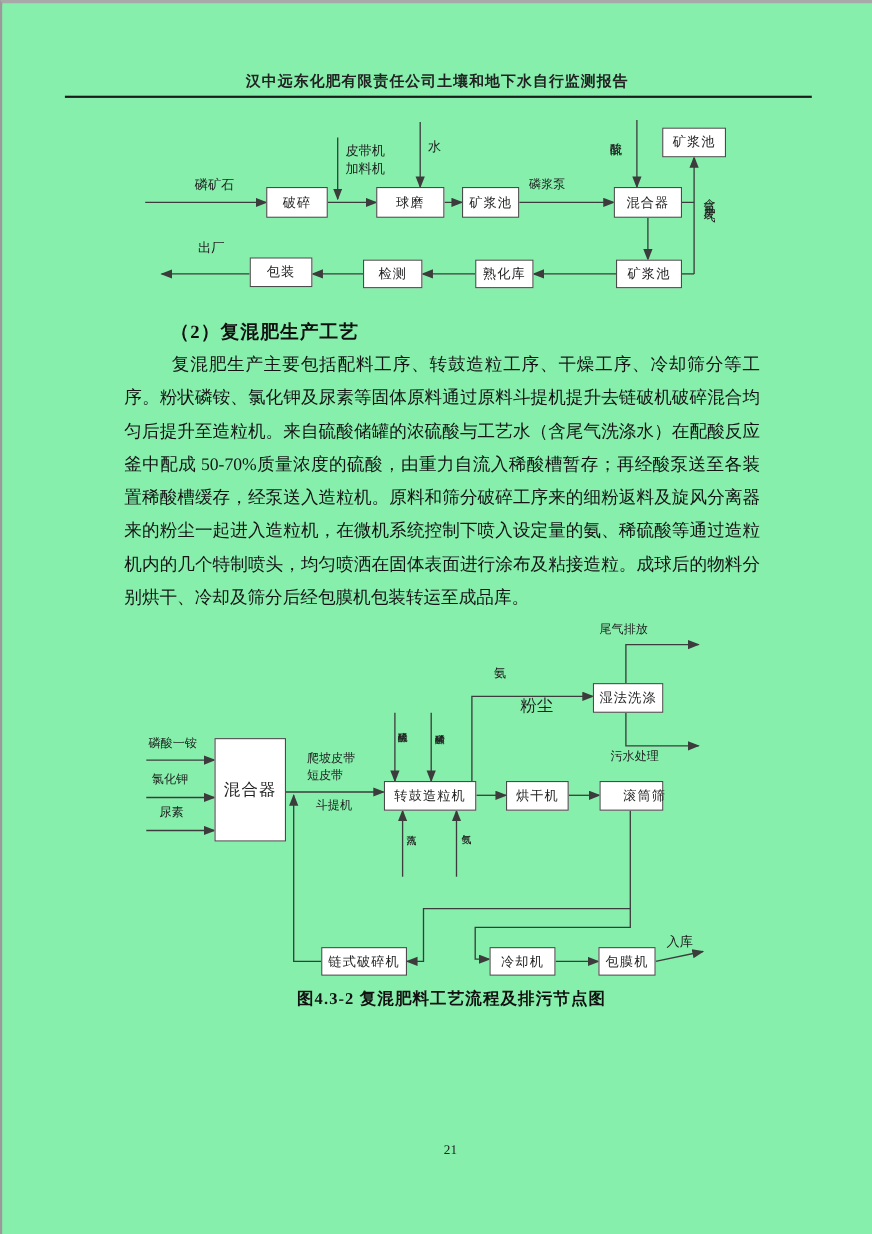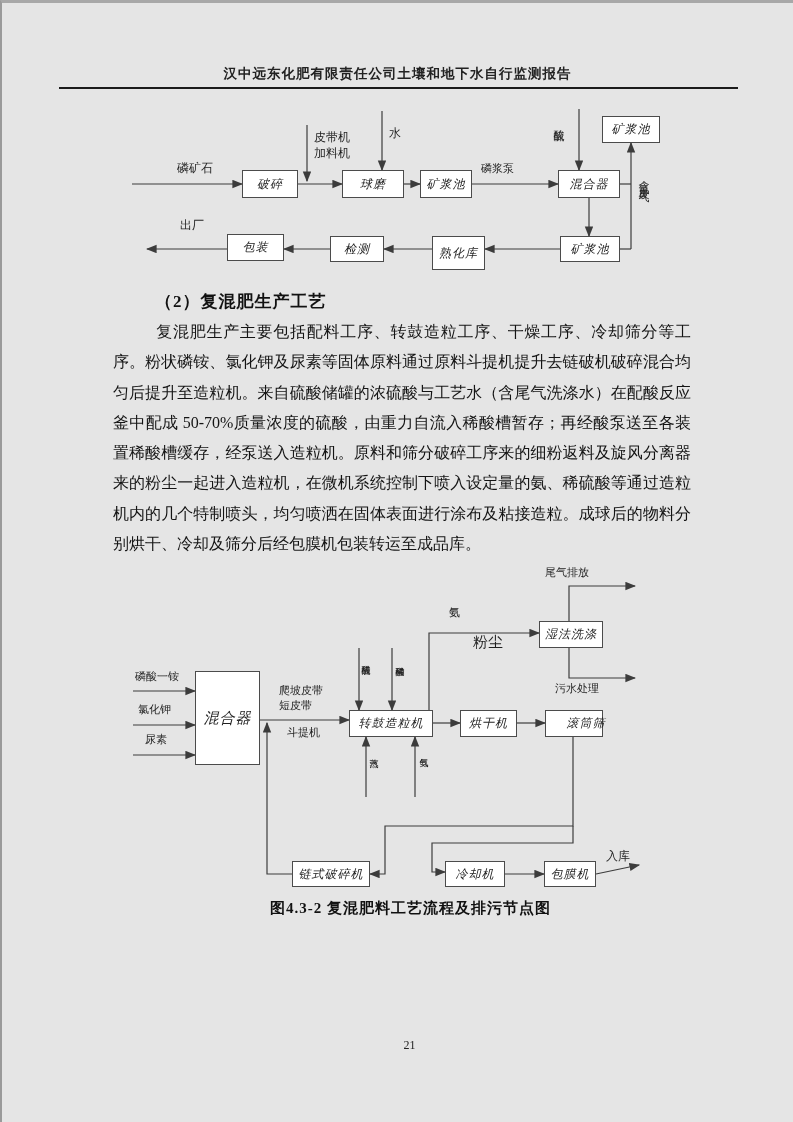--- a/index.html
+++ b/index.html
@@ -1,19 +1,19 @@
 <!DOCTYPE html>
 <html><head>
 <meta charset="utf-8">
 <style>
   html,body{margin:0;padding:0;background:#ffffff;}
   .page{
     position:relative;
     width:793px;height:1122px;
-    background:#e5e5e5;
+    background:#86efac;
     border-top:3px solid #a8a8a8;
     border-left:2px solid #9a9a9a;
     box-sizing:border-box;
     overflow:hidden;
     font-family:"Liberation Serif","DejaVu Serif",serif;
     color:#1a1a1a;
   }
   .hdr{
     position:absolute;top:62px;left:0;width:100%;
     text-align:center;font-size:13.5px;font-weight:600;
@@ -41,21 +41,21 @@
     text-align:center;font-size:12px;color:#222;
   }
   #diagram-layer{position:absolute;inset:0;}
   #diagram-layer svg{position:absolute;left:0;top:0;}
   .fbox{
     position:absolute;box-sizing:border-box;
     border:1.5px solid #4b4b4b;background:#ffffff;
     display:flex;align-items:center;justify-content:center;
     font-size:12px;letter-spacing:1px;color:#1f1f1f;
     font-family:"Liberation Serif","DejaVu Serif",serif;
-    z-index:2;white-space:nowrap;font-style:italic;
+    z-index:2;white-space:nowrap;
   }
   .flbl{
     position:absolute;color:#1f1f1f;white-space:pre-line;
     line-height:1.35;z-index:3;
     font-family:"Liberation Serif","DejaVu Serif",serif;
   }
   .flbl.v{
     writing-mode:vertical-rl;text-orientation:upright;
     white-space:nowrap;line-height:1;
   }
@@ -107,21 +107,21 @@
         <polyline points="571,823 571,840 430,840 430,869 443,869" fill="none" stroke="#3c3c3c" stroke-width="1.2" marker-end="url(#arr)"></polyline>
         <polyline points="503,871 542,871" fill="none" stroke="#3c3c3c" stroke-width="1.2" marker-end="url(#arr)"></polyline>
         <polyline points="594,871 637,862" fill="none" stroke="#3c3c3c" stroke-width="1.2" marker-end="url(#arr)"></polyline>
       </svg>
       <div class="fbox" style="left: 240px; top: 167px; width: 56px; height: 28px;">破碎</div>
       <div class="fbox" style="left: 340px; top: 167px; width: 62px; height: 28px;">球磨</div>
       <div class="fbox" style="left: 418px; top: 167px; width: 52px; height: 28px;">矿浆池</div>
       <div class="fbox" style="left: 556px; top: 167px; width: 62px; height: 28px;">混合器</div>
       <div class="fbox" style="left: 600px; top: 113px; width: 58px; height: 27px;">矿浆池</div>
       <div class="fbox" style="left: 558px; top: 233px; width: 60px; height: 26px;">矿浆池</div>
-      <div class="fbox" style="left: 430px; top: 233px; width: 53px; height: 34px;">熟化库</div>
+      <div class="fbox" style="left: 430px; top: 233px; width: 53px; height: 26px;">熟化库</div>
       <div class="fbox" style="left: 328px; top: 233px; width: 54px; height: 26px;">检测</div>
       <div class="fbox" style="left: 225px; top: 231px; width: 57px; height: 27px;">包装</div>
       <div class="flbl" style="left: 175px; top: 157px; font-size: 12px;">磷矿石</div>
       <div class="flbl" style="left: 312px; top: 126px; font-size: 12px;">皮带机
 加料机</div>
       <div class="flbl" style="left: 387px; top: 122px; font-size: 12px;">水</div>
       <div class="flbl" style="left: 479px; top: 158px; font-size: 11px;">磷浆泵</div>
       <div class="flbl v" style="left: 551px; top: 118px; font-size: 11px;">硫酸</div>
       <div class="flbl v" style="left: 636px; top: 168px; font-size: 11px; letter-spacing: 4px;">含氟废气</div>
       <div class="flbl" style="left: 178px; top: 214px; font-size: 12px;">出厂</div>

